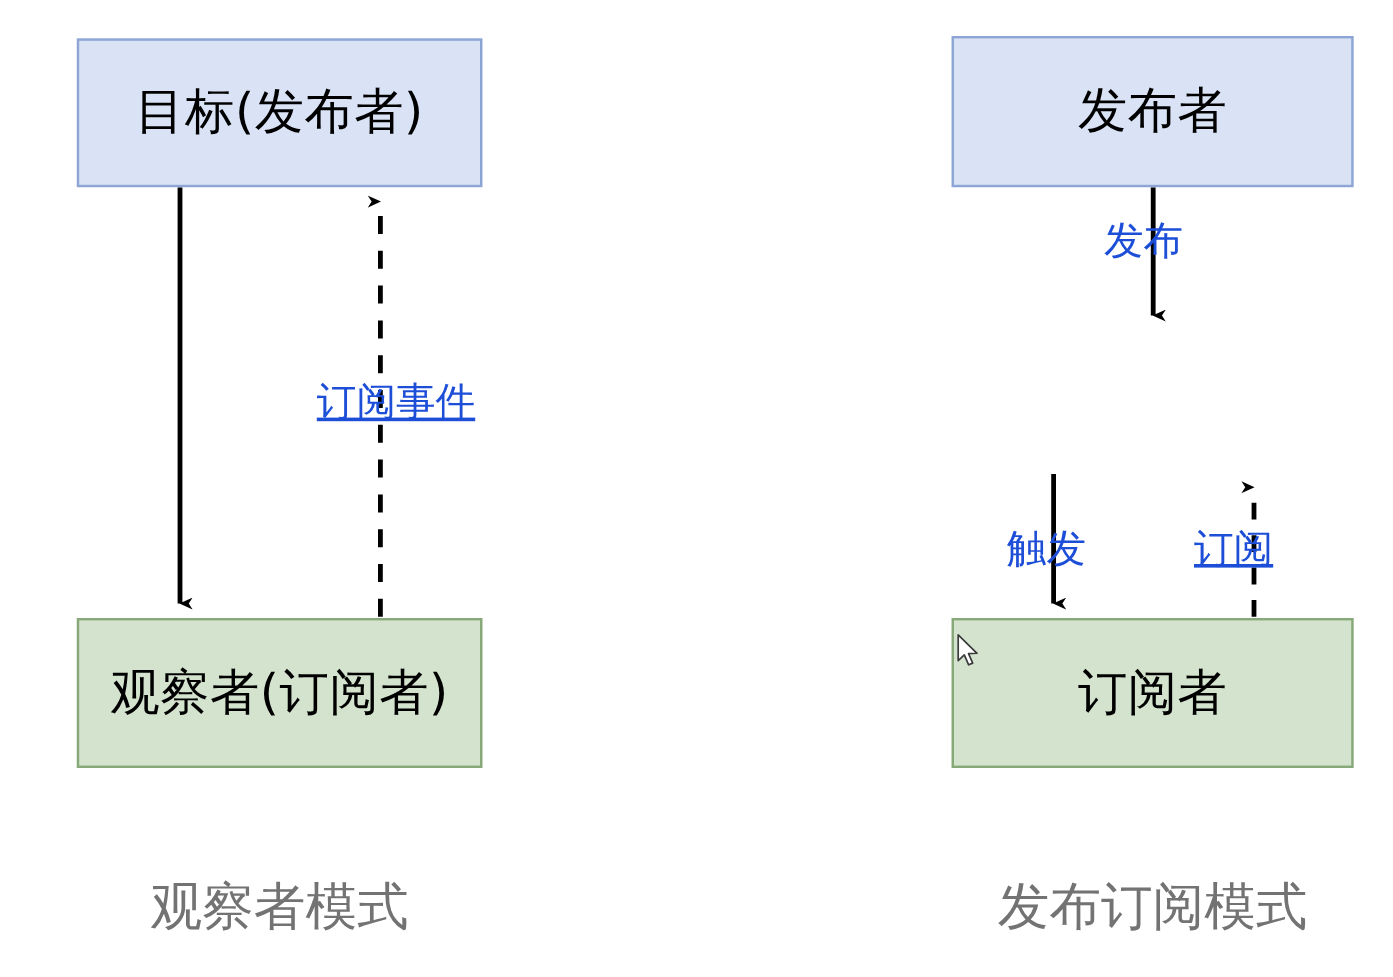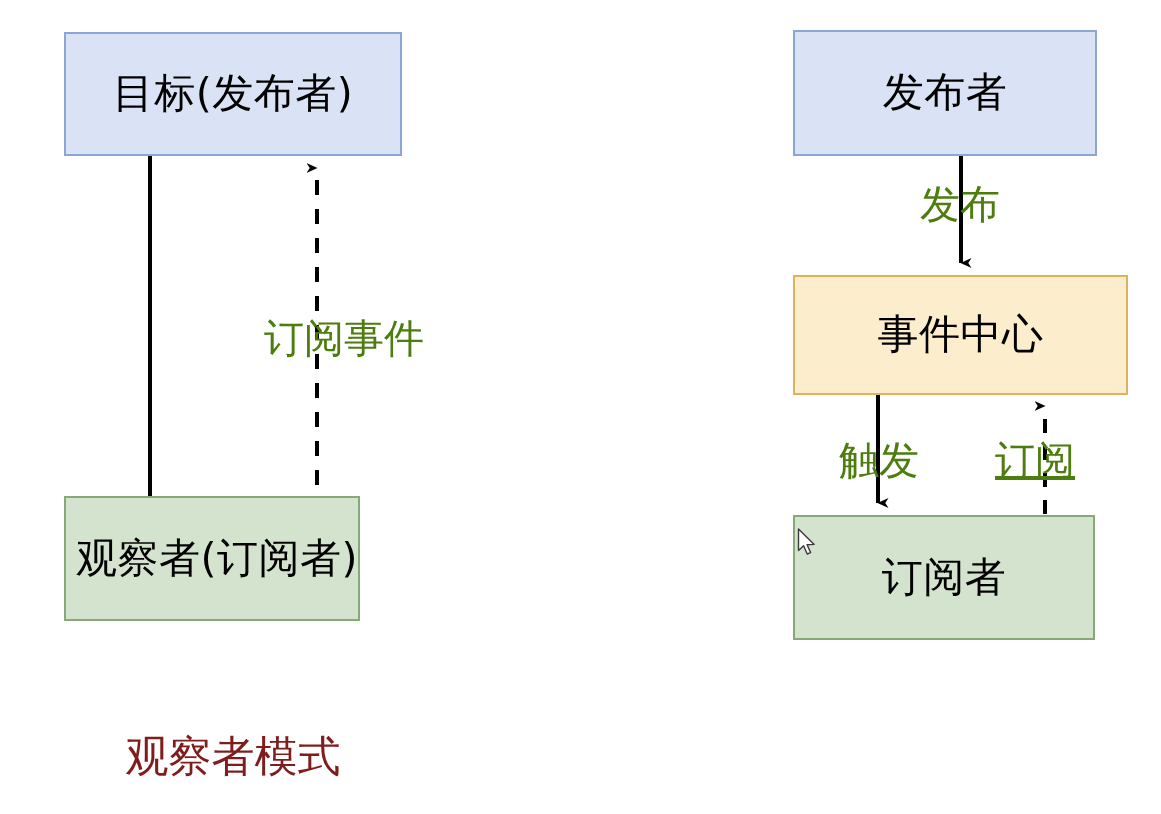--- a/index.html
+++ b/index.html
@@ -45,31 +45,31 @@
   .node-green {
     background: #d4e3ce;
     border-color: #87a878;
   }
   .node-yellow {
     background: #fceecd;
     border-color: #dcb25e;
   }
   .edge-label {
     position: absolute;
-    font-size: 40px;
+    font-size: 33px;
     line-height: 1;
     white-space: nowrap;
-    color: #4d7c0f;
+    color: #1d4ed8;
   }
   .caption {
     position: absolute;
     font-size: 43px;
     line-height: 1;
     white-space: nowrap;
-    color: #7f1d1d;
+    color: #737373;
     text-align: center;
   }
   .cursor {
     position: absolute;
     width: 22px;
     height: 30px;
   }
 </style>
 </head>
 <body>
@@ -94,45 +94,43 @@
 
     <line x1="878" y1="395" x2="878" y2="503" stroke="#000000" stroke-width="4" marker-end="url(#arrow-down)"></line>
 
     <line x1="1045" y1="514" x2="1045" y2="406" stroke="#000000" stroke-width="4" stroke-dasharray="14 13" marker-end="url(#arrow-up)"></line>
   </svg>
 
   <div class="node node-blue" style="left:64px; top:32px; width:338px; height:124px;">
     <span>目标(发布者)</span>
   </div>
 
-  <div class="node node-green" style="left:64px; top:496px; width:296px; height:125px;justify-content:flex-end;">
+  <div class="node node-green" style="left:64px; top:515px; width:338px; height:125px;">
     <span>观察者(订阅者)</span>
   </div>
 
 
-  <div class="edge-label" style="left:264px; top:318px;">订阅事件</div>
+  <div class="edge-label" style="left:264px; top:318px;text-decoration:underline;">订阅事件</div>
 
-  <div class="node node-blue" style="left:793px; top:30px; width:304px; height:126px;">
+  <div class="node node-blue" style="left:793px; top:30px; width:335px; height:126px;">
     <span>发布者</span>
   </div>
 
-  <div class="node node-yellow" style="left:793px; top:275px; width:335px; height:120px;">
-    <span>事件中心</span>
-  </div>
 
-  <div class="node node-green" style="left:793px; top:515px; width:302px; height:125px;">
+  <div class="node node-green" style="left:793px; top:515px; width:335px; height:125px;">
     <span>订阅者</span>
   </div>
 
   <div class="edge-label" style="left:920px; top:184px;">发布</div>
 
   <div class="edge-label" style="left:827px; top:440px;margin-left:12px;">触发</div>
 
   <div class="edge-label" style="left:995px; top:440px;text-decoration:underline;">订阅</div>
 
   <div class="caption" style="left:64px; top:735px; width:338px;">观察者模式</div>
 
+  <div class="caption" style="left:793px; top:735px; width:335px;">发布订阅模式</div>
 
   <svg class="cursor" style="left:797px; top:528px;" viewBox="0 0 22 30" xmlns="http://www.w3.org/2000/svg">
     <path d="M1.5,1 L1.5,22.5 L6.6,17.8 L10.2,26 L13.6,24.6 L10.1,16.7 L17.2,16.4 Z" fill="#ffffff" stroke="#3a3a3a" stroke-width="1.4" stroke-linejoin="round"></path>
   </svg>
 
 </div>
 
 </body></html>

